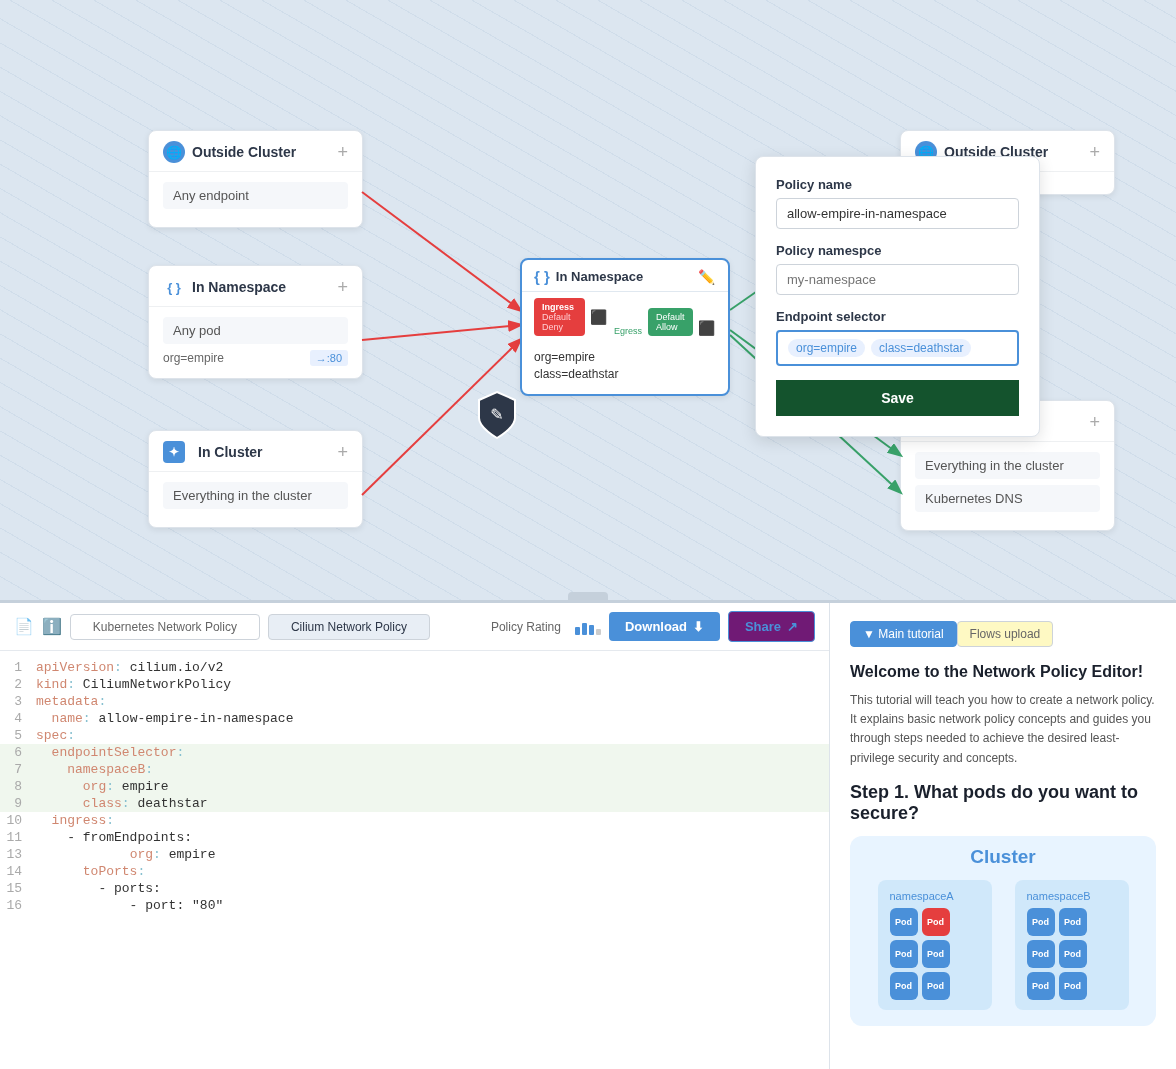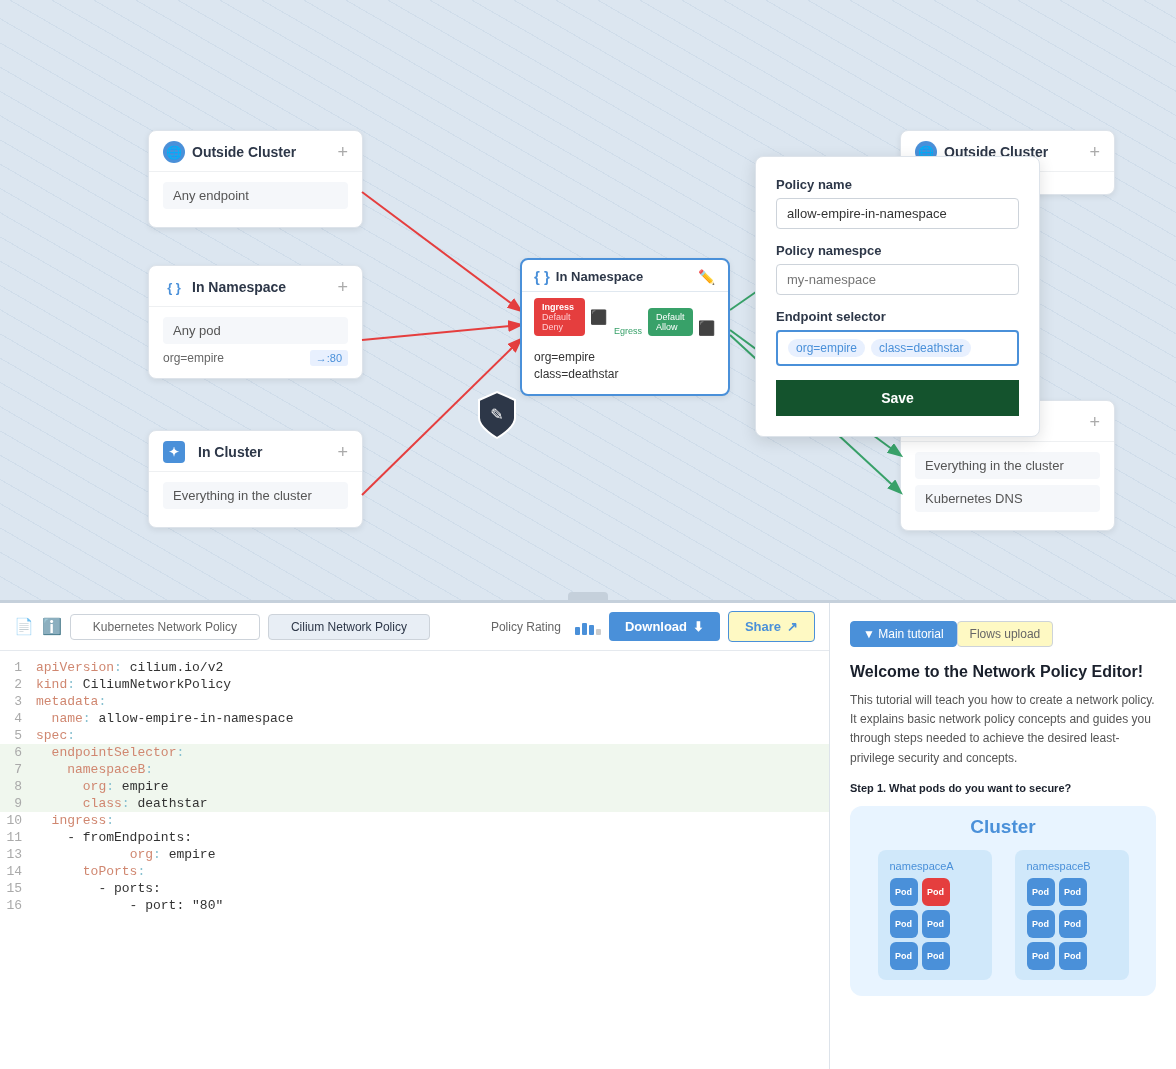--- a/index.html
+++ b/index.html
@@ -202,21 +202,21 @@
       display: flex; gap: 2px; align-items: flex-end; height: 16px;
     }
     .rating-bar { width: 5px; background: #4a90d9; border-radius: 1px; }
     .download-btn {
       background: #4a90d9; color: #fff;
       border: none; border-radius: 4px;
       padding: 7px 16px; font-size: 13px; font-weight: 600;
       cursor: pointer; display: flex; align-items: center; gap: 6px;
     }
     .share-btn {
-      background: #fef9c3; color: #4a90d9;
+      background: #701a75; color: #4a90d9;
       border: 1px solid #4a90d9; border-radius: 4px;
       padding: 7px 16px; font-size: 13px; font-weight: 600;
       cursor: pointer; display: flex; align-items: center; gap: 6px;
     }
     .code-body {
       flex: 1;
       overflow-y: auto;
       padding: 8px 0;
       font-family: 'Courier New', monospace;
       font-size: 13px;
@@ -245,21 +245,21 @@
       display: flex; gap: 0; margin-bottom: 16px;
     }
     .tut-tab {
       padding: 5px 12px; border-radius: 4px; font-size: 12px;
       cursor: pointer; border: 1px solid #cdd3da;
     }
     .tut-tab.active { background: #4a90d9; color: #fff; border-color: #4a90d9; }
     .tut-tab.inactive { background: #fef9c3; color: #666; }
     .tut-title { font-size: 16px; font-weight: 700; color: #1a202c; margin-bottom: 10px; }
     .tut-text { font-size: 12px; color: #555; line-height: 1.6; margin-bottom: 14px; }
-    .tut-step { font-size: 11px; font-weight: 700; color: #1a202c; margin-bottom: 12px; }
+    .tut-step { font-size: 18px; font-weight: 700; color: #1a202c; margin-bottom: 12px; }
     .tut-diagram {
       background: #e8f4ff;
       border-radius: 12px;
       padding: 16px;
       position: relative;
       min-height: 160px;
     }
     .cluster-label {
       position: absolute; top: 10px; left: 50%;
       transform: translateX(-50%);

